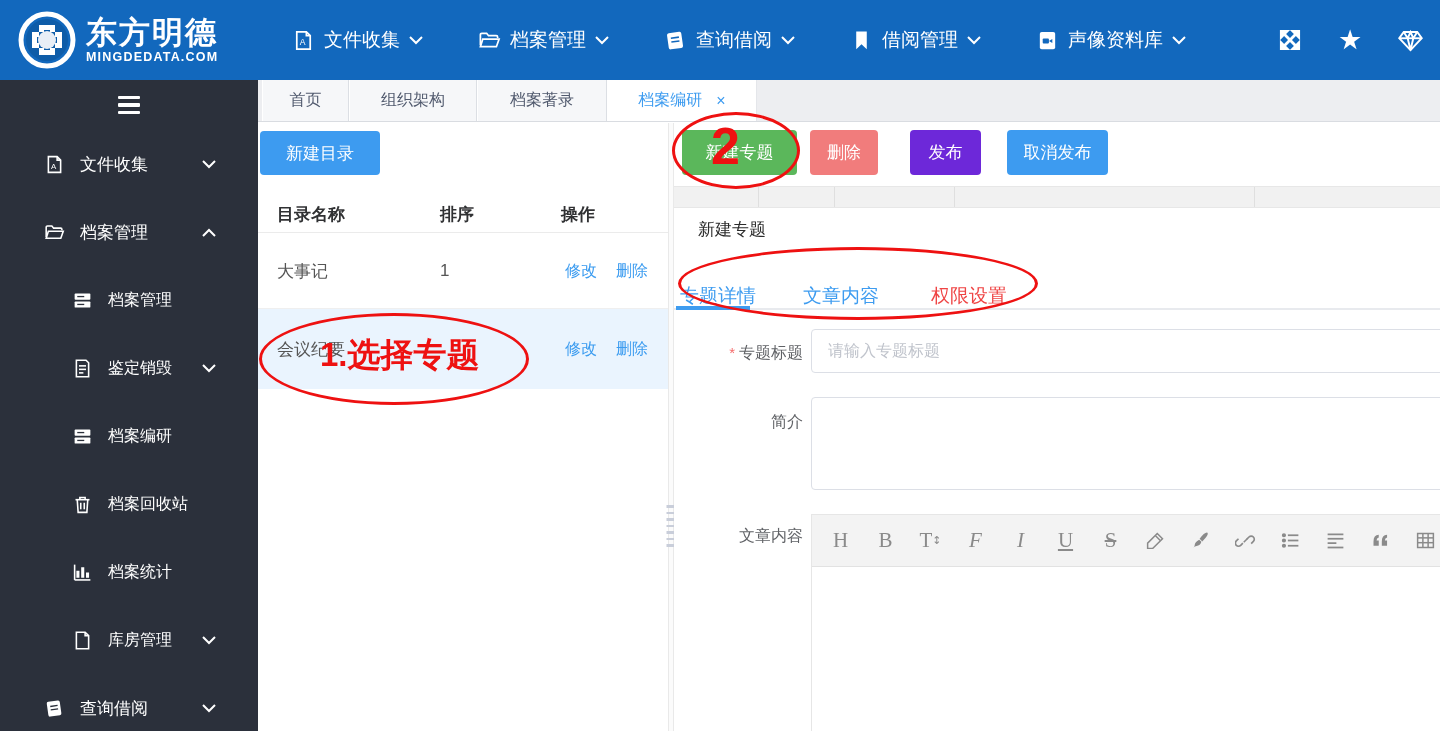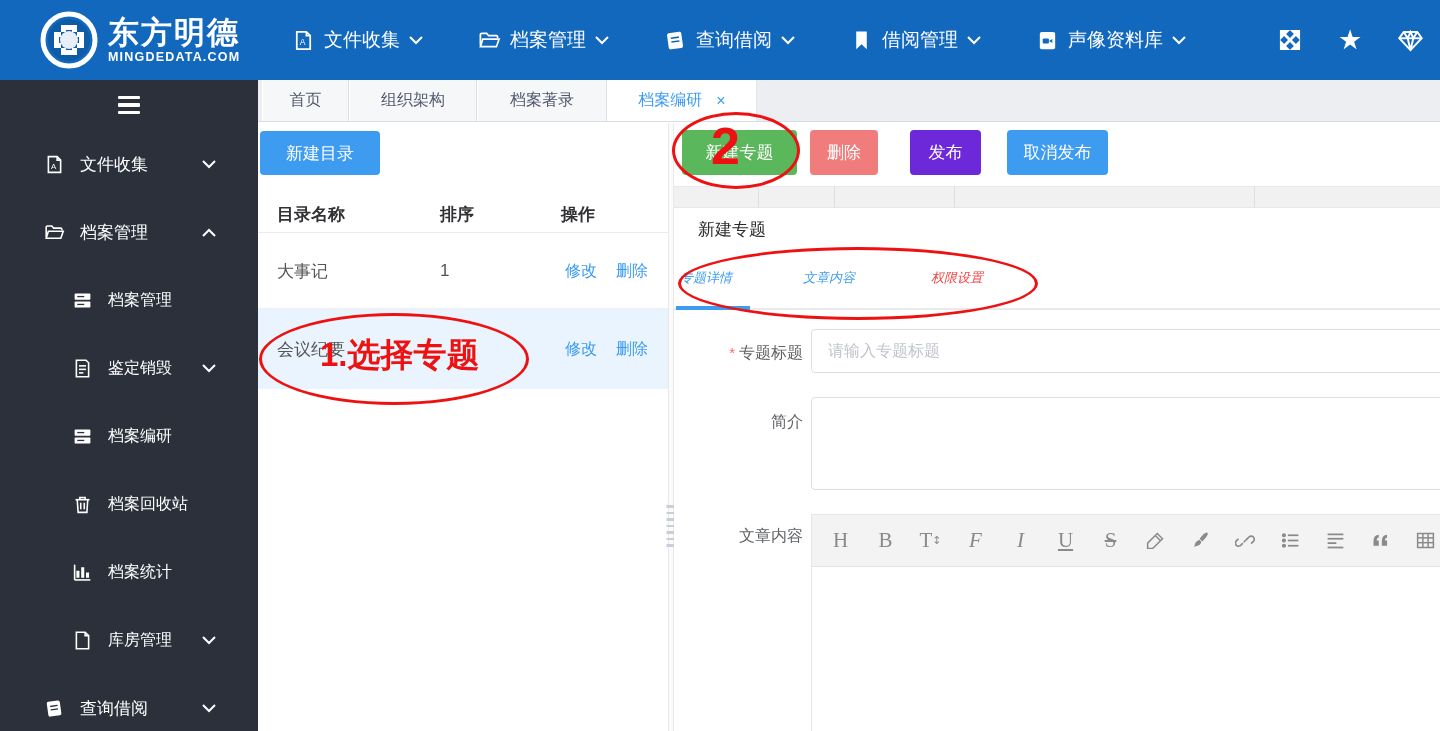--- a/index.html
+++ b/index.html
@@ -1,20 +1,20 @@
 <!DOCTYPE html>
 <html><head>
 <meta charset="utf-8">
 <style>
   * { margin:0; padding:0; box-sizing:border-box; }
   html,body { width:1440px; height:731px; overflow:hidden; font-family:"Liberation Sans",sans-serif; background:#fff; position:relative; }
 
   
   .navbar { position:absolute; left:0; top:0; width:1440px; height:80px; background:#1268BD; display:flex; align-items:center; z-index:5; }
-  .brand { display:flex; align-items:center; width:258px; padding-left:40px; flex:0 0 auto; }
+  .brand { display:flex; align-items:center; width:258px; padding-left:18px; flex:0 0 auto; }
   .logo-circle { width:58px; height:58px; flex:0 0 auto; }
   .brand-text { margin-left:10px; color:#fff; }
   .brand-title { font-size:31px; font-weight:bold; letter-spacing:2px; line-height:34px; }
   .brand-sub { font-size:12.5px; font-weight:bold; letter-spacing:1.2px; }
   .nav-items { display:flex; align-items:center; gap:55px; margin-left:34px; }
   .nav-item { display:flex; align-items:center; gap:9px; color:#fff; font-size:19px; cursor:pointer; white-space:nowrap; }
   .nav-item svg.mi { width:23px; height:23px; }
   .chev { width:14px; height:9px; }
   .nav-right { margin-left:auto; display:flex; align-items:center; gap:32px; padding-right:16px; }
   .nav-right .tool { width:28px; height:28px; display:flex; align-items:center; justify-content:center; cursor:pointer; }
@@ -59,21 +59,21 @@
   .detail { position:absolute; left:674px; top:123px; width:766px; height:608px; background:#fff; z-index:2; }
   .dbtn { position:absolute; top:7px; height:45px; }
   .b-create { left:8px;  width:115px; background:#5BB75B; }
   .b-del    { left:136px; width:68px;  background:#F17C7C; }
   .b-pub    { left:236px; width:71px;  background:#6d28d9; }
   .b-unpub  { left:333px; width:101px; background:#3D9BF0; }
   .grid-strip { position:absolute; left:0; top:63px; width:766px; height:22px; background:#F1F1F1; border-top:1px solid #E7E7E7; border-bottom:1px solid #E7E7E7; }
   .grid-strip i { position:absolute; top:0; width:1px; height:100%; background:#DFDFDF; }
   .sec-title { position:absolute; left:24px; top:95px; font-size:17px; color:#2B2B2B; }
   .dtabs { position:absolute; left:0; top:128px; width:766px; height:59px; border-bottom:2px solid #E8EAEE; }
-  .dtab { position:absolute; top:18px; font-size:13px; cursor:pointer; white-space:nowrap;font-style:italic; }
+  .dtab { position:absolute; top:32px; font-size:19px; cursor:pointer; white-space:nowrap; }
   .dt0 { left:6px; color:#3E9CF0; } .dt1 { left:129px; color:#3E9CF0; } .dt2 { left:257px; color:#ef4444; }
   .dtab-underline { position:absolute; left:2px; bottom:-2px; width:74px; height:4px; background:#3E9CF0; }
   .flabel { position:absolute; left:0; width:129px; text-align:right; color:#606266; font-size:16px; }
   .req { color:#F56C6C; margin-right:4px; font-size:15px; }
   .f-title-label { top:220px; } .f-intro-label { top:289px; } .f-content-label { top:403px; }
   .f-input { position:absolute; left:137px; top:206px; right:-14px; height:44px; border:1px solid #DCDFE6; border-radius:4px; font-size:16px; padding:0 16px; color:#333; outline:none; font-family:inherit; }
   .f-input::placeholder { color:#C0C4CC; }
   .f-textarea { position:absolute; left:137px; top:274px; right:-14px; height:93px; border:1px solid #DCDFE6; border-radius:4px; resize:none; outline:none; font-family:inherit; font-size:16px; padding:8px 12px; }
   .editor { position:absolute; left:137px; top:391px; right:-14px; bottom:-6px; border:1px solid #E6E6E6; }
   .ed-toolbar { height:52px; background:#F3F3F3; border-bottom:1px solid #E2E2E2; display:flex; align-items:center; padding-left:6px; }

